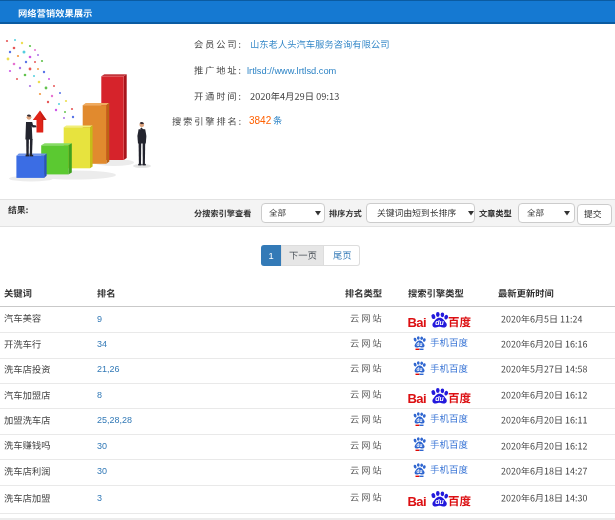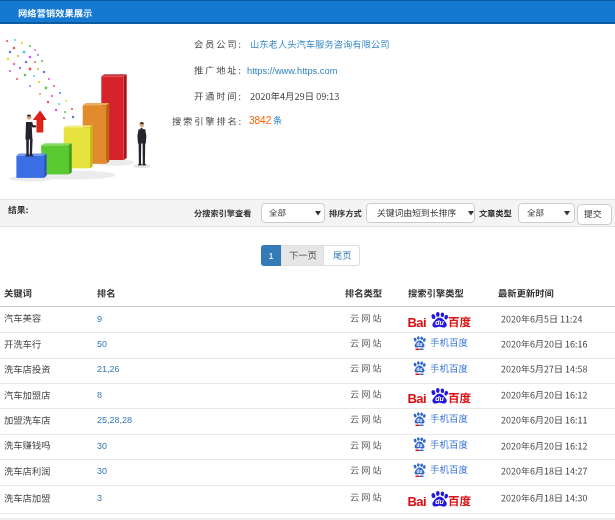--- a/index.html
+++ b/index.html
@@ -24,21 +24,21 @@
 <div style="position:absolute;left:171.5px;top:113.7px">
     <svg width="72.0" height="14.0" viewBox="0 -10.8 72.0 14.0" style="display:block">
       <path fill="#494949" d="M1.5 -7.8V-5.9H0.4V-5.3H1.5V-3.3L0.4 -2.9L0.5 -2.2L1.5 -2.6V-0.1C1.5 0 1.5 0 1.4 0C1.3 0 1 0 0.6 0C0.7 0.2 0.8 0.5 0.8 0.7C1.3 0.7 1.7 0.7 1.9 0.6C2.1 0.4 2.2 0.3 2.2 -0.1V-2.8L3.2 -3.3L3.1 -3.9L2.2 -3.5V-5.3H3.2V-5.9H2.2V-7.8ZM3.5 -2.7V-2.1H3.9L3.9 -2.1C4.3 -1.5 4.8 -0.9 5.4 -0.5C4.6 -0.1 3.7 0.1 2.8 0.2C2.9 0.3 3.1 0.6 3.1 0.8C4.2 0.6 5.2 0.3 6.1 -0.1C6.8 0.3 7.6 0.5 8.5 0.7C8.6 0.5 8.8 0.3 8.9 0.1C8.1 0 7.4 -0.2 6.7 -0.5C7.5 -1 8.1 -1.7 8.5 -2.5L8.1 -2.7L7.9 -2.7H6.4V-3.6H8.5V-7H6.7V-6.5H7.9V-5.6H6.8V-5.1H7.9V-4.2H6.4V-7.8H5.7V-4.2H4.3V-5.1H5.3V-5.6H4.3V-6.5C4.7 -6.6 5.2 -6.8 5.6 -7L5.1 -7.5C4.8 -7.2 4.2 -7 3.6 -6.8V-3.6H5.7V-2.7ZM7.5 -2.1C7.2 -1.6 6.7 -1.1 6.1 -0.8C5.4 -1.2 4.9 -1.6 4.6 -2.1ZM17 -1C17.8 -0.5 18.8 0.1 19.3 0.5L19.8 0.1C19.3 -0.3 18.3 -0.9 17.5 -1.3ZM13.8 -1.3C13.3 -0.8 12.4 -0.2 11.7 0.1C11.8 0.2 12.1 0.4 12.2 0.6C12.9 0.2 13.8 -0.4 14.4 -1ZM12.9 -3C13.1 -3 13.3 -3.1 15 -3.2C14.3 -2.8 13.6 -2.5 13.3 -2.4C12.8 -2.2 12.4 -2.1 12 -2C12.1 -1.9 12.2 -1.5 12.2 -1.4C12.5 -1.5 12.8 -1.5 15.6 -1.7V-0.1C15.6 0 15.5 0.1 15.4 0.1C15.2 0.1 14.7 0.1 14.1 0.1C14.3 0.2 14.4 0.5 14.4 0.7C15.1 0.7 15.6 0.7 15.8 0.6C16.1 0.5 16.2 0.3 16.2 -0.1V-1.8L18.5 -1.9C18.8 -1.6 19 -1.4 19.1 -1.2L19.7 -1.5C19.3 -2.1 18.4 -2.8 17.8 -3.4L17.3 -3.1C17.5 -2.8 17.8 -2.6 18 -2.4L14 -2.2C15.3 -2.7 16.6 -3.3 17.9 -4L17.4 -4.5C16.9 -4.2 16.5 -3.9 16 -3.7L14 -3.6C14.6 -3.9 15.3 -4.3 15.8 -4.7L15.6 -4.9H19.1V-3.8H19.8V-5.5H16.1V-6.4H19.7V-7H16.1V-7.8H15.4V-7H11.8V-6.4H15.4V-5.5H11.7V-3.8H12.4V-4.9H15.1C14.5 -4.4 13.6 -4 13.4 -3.8C13.1 -3.7 12.9 -3.6 12.7 -3.6C12.8 -3.4 12.9 -3.1 12.9 -3ZM29.5 -7.7V0.7H30.2V-7.7ZM23.5 -5.3C23.4 -4.4 23.2 -3.3 23 -2.5H26.5C26.4 -1 26.3 -0.3 26 -0.1C25.9 -0 25.8 0 25.6 0C25.4 0 24.8 -0 24.2 -0.1C24.3 0.1 24.4 0.4 24.4 0.7C25 0.7 25.6 0.7 25.9 0.7C26.2 0.7 26.4 0.6 26.6 0.4C27 0.1 27.1 -0.8 27.3 -2.9C27.3 -3 27.3 -3.2 27.3 -3.2H23.9C24 -3.6 24.1 -4.1 24.1 -4.6H27.2V-7.4H23.2V-6.8H26.6V-5.3ZM34.6 -6.6C34.4 -6.1 34.1 -5.6 33.7 -5.2C33.8 -5.1 34 -4.9 34.1 -4.8C34.2 -4.9 34.3 -5 34.4 -5.2V-3.8H34.9V-4.1H36.5V-5.4H34.6C34.7 -5.5 34.8 -5.6 34.8 -5.8H37.2C37.2 -4.6 37.1 -4.2 37 -4.1C36.9 -4 36.9 -4 36.7 -4C36.6 -4 36.4 -4 36 -4C36.1 -3.9 36.2 -3.7 36.2 -3.5C36.5 -3.5 36.8 -3.5 37 -3.5C37.2 -3.6 37.4 -3.6 37.5 -3.7C37.7 -3.9 37.7 -4.5 37.8 -5.9C37.8 -6 37.8 -6.2 37.8 -6.2H35L35.2 -6.5L35.1 -6.5H35.4V-6.9H36.4V-6.5H37V-6.9H38.1V-7.3H37V-7.8H36.4V-7.3H35.4V-7.8H34.8V-7.3H33.8V-6.9H34.8V-6.5ZM39.1 -7.8C38.9 -7 38.4 -6.1 37.8 -5.6C38 -5.5 38.2 -5.3 38.3 -5.2C38.5 -5.4 38.7 -5.6 38.8 -5.8C39 -5.5 39.3 -5.2 39.5 -4.9C39 -4.5 38.4 -4.3 37.8 -4.2C37.9 -4 38.1 -3.8 38.1 -3.6C38.8 -3.8 39.4 -4.1 40 -4.4C40.5 -4 41.1 -3.7 41.8 -3.5C41.9 -3.7 42.1 -3.9 42.2 -4C41.6 -4.2 41 -4.5 40.5 -4.8C40.9 -5.2 41.3 -5.7 41.6 -6.4H42.1V-6.9H39.4C39.5 -7.2 39.6 -7.4 39.7 -7.7ZM40.9 -6.4C40.7 -5.9 40.4 -5.5 40 -5.2C39.7 -5.5 39.4 -5.9 39.2 -6.4ZM34.9 -5H36V-4.5H34.9ZM40.5 -3.5C39.1 -3.3 36.7 -3.2 34.7 -3.2C34.7 -3.1 34.8 -2.8 34.8 -2.7C35.7 -2.7 36.7 -2.7 37.6 -2.8V-2.2H34.4V-1.7H37.6V-1.1H33.8V-0.6H37.6V0C37.6 0.1 37.6 0.2 37.4 0.2C37.3 0.2 36.8 0.2 36.3 0.2C36.4 0.3 36.5 0.6 36.6 0.7C37.2 0.7 37.7 0.7 37.9 0.7C38.2 0.6 38.3 0.4 38.3 0V-0.6H42.1V-1.1H38.3V-1.7H41.5V-2.2H38.3V-2.8C39.3 -2.9 40.2 -2.9 40.9 -3.1ZM46.1 -7.8V-5.9H44.9V-5.3H46.1V-3.2L44.8 -2.9L44.9 -2.2L46.1 -2.5V-0.1C46.1 -0 46 0 45.9 0C45.8 0 45.5 0 45.1 0C45.2 0.2 45.3 0.5 45.3 0.7C45.9 0.7 46.2 0.7 46.5 0.5C46.7 0.4 46.8 0.3 46.8 -0.1V-2.7L47.9 -3.1L47.8 -3.7L46.8 -3.4V-5.3H47.8V-5.9H46.8V-7.8ZM47.9 -2.4V-1.7H49.5V0.7H50.2V-7.7H49.5V-6.2H48.1V-5.6H49.5V-4.3H48.2V-3.7H49.5V-2.4ZM51 -7.7V0.7H51.7V-1.7H53.3V-2.3H51.7V-3.7H53.2V-4.3H51.7V-5.6H53.2V-6.2H51.7V-7.7ZM57.9 -4.9C58.4 -4.6 59 -4.1 59.4 -3.8C58.3 -3.2 57.1 -2.8 55.9 -2.5C56.1 -2.4 56.2 -2.1 56.3 -1.9C56.8 -2 57.3 -2.2 57.8 -2.4V0.7H58.5V0.3H62.7V0.7H63.4V-3.2H59.7C61.2 -4 62.6 -5.1 63.3 -6.6L62.9 -6.9L62.8 -6.9H59.5C59.7 -7.1 59.9 -7.4 60.1 -7.7L59.3 -7.8C58.7 -6.9 57.7 -5.9 56.1 -5.2C56.3 -5.1 56.5 -4.8 56.6 -4.7C57.5 -5.1 58.3 -5.7 58.9 -6.2H62.3C61.8 -5.4 61 -4.7 60 -4.1C59.6 -4.5 59 -5 58.5 -5.3ZM62.7 -0.4H58.5V-2.5H62.7ZM67.9 -3.6C68.2 -3.6 68.5 -3.9 68.5 -4.3C68.5 -4.7 68.2 -4.9 67.9 -4.9C67.5 -4.9 67.3 -4.7 67.3 -4.3C67.3 -3.9 67.5 -3.6 67.9 -3.6ZM67.9 0.1C68.2 0.1 68.5 -0.1 68.5 -0.5C68.5 -0.9 68.2 -1.2 67.9 -1.2C67.5 -1.2 67.3 -0.9 67.3 -0.5C67.3 -0.1 67.5 0.1 67.9 0.1Z"></path>
     </svg>
   </div>
 <div style="position:absolute;left:249.5px;top:36.7px">
     <svg width="140.5" height="14.0" viewBox="0 -10.8 140.5 14.0" style="display:block">
       <path fill="#2e84c6" d="M1 -5.9V0H7.6V0.7H8.3V-5.9H7.6V-0.7H5V-7.7H4.3V-0.7H1.7V-5.9ZM11.7 -2.4C11.3 -1.5 10.7 -0.7 10 -0.1C10.1 0 10.4 0.2 10.6 0.4C11.2 -0.3 11.9 -1.3 12.4 -2.2ZM15.5 -2.1C16.2 -1.4 17 -0.4 17.4 0.2L18 -0.1C17.7 -0.8 16.8 -1.7 16.1 -2.4ZM10 -6.6V-5.9H12.3C11.9 -5.2 11.6 -4.7 11.4 -4.5C11.1 -4.1 10.9 -3.8 10.7 -3.7C10.8 -3.6 10.9 -3.2 10.9 -3C11 -3.1 11.4 -3.2 12 -3.2H14V-0.2C14 -0.1 14 -0.1 13.8 -0.1C13.7 -0 13.2 -0 12.6 -0.1C12.8 0.1 12.9 0.5 12.9 0.7C13.6 0.7 14.1 0.7 14.3 0.5C14.6 0.4 14.7 0.2 14.7 -0.2V-3.2H17.4V-3.8H14.7V-5.2H14V-3.8H11.8C12.2 -4.4 12.7 -5.2 13.1 -5.9H17.8V-6.6H13.5C13.6 -6.9 13.8 -7.2 14 -7.6L13.2 -7.9C13 -7.4 12.8 -7 12.6 -6.6ZM26.4 -7.4C26.1 -7 25.7 -6.5 25.3 -6.1V-6.5H23V-7.8H22.3V-6.5H19.9V-5.9H22.3V-4.6H19.1V-4H22.8C21.6 -3.2 20.3 -2.5 18.9 -2C19.1 -1.8 19.3 -1.5 19.4 -1.4C20.1 -1.7 20.9 -2 21.6 -2.4V-0.4C21.6 0.4 21.9 0.6 23.1 0.6C23.4 0.6 25.4 0.6 25.7 0.6C26.7 0.6 27 0.3 27.1 -1.1C26.9 -1.1 26.6 -1.2 26.4 -1.3C26.4 -0.2 26.3 -0 25.6 -0C25.2 -0 23.5 -0 23.2 -0C22.4 -0 22.3 -0.1 22.3 -0.5V-1.3C23.7 -1.6 25.2 -2.1 26.3 -2.6L25.7 -3.1C24.9 -2.7 23.6 -2.2 22.3 -1.9V-2.8C22.9 -3.2 23.4 -3.6 23.9 -4H27.4V-4.6H24.7C25.6 -5.4 26.4 -6.2 27 -7.1ZM23 -4.6V-5.9H25.1C24.7 -5.4 24.2 -5 23.7 -4.6ZM32.2 -7.8C32.1 -6.4 32.2 -1.8 28.3 0.2C28.5 0.3 28.7 0.5 28.9 0.7C31.1 -0.5 32.1 -2.6 32.6 -4.5C33 -2.7 34 -0.4 36.4 0.7C36.5 0.5 36.7 0.2 36.9 0.1C33.6 -1.4 33 -5.3 32.9 -6.4C32.9 -7 32.9 -7.4 32.9 -7.8ZM42.2 -1.5C43.5 -0.9 44.8 -0.1 45.5 0.6L46 0.1C45.2 -0.6 43.9 -1.4 42.6 -2ZM39 -6.9C39.7 -6.6 40.7 -6.1 41.1 -5.7L41.5 -6.3C41.1 -6.7 40.1 -7.1 39.4 -7.4ZM38.1 -5.2C38.9 -4.9 39.8 -4.4 40.3 -4L40.7 -4.6C40.2 -4.9 39.3 -5.4 38.6 -5.7ZM37.7 -3.6V-2.9H41.7C41.2 -1.5 40.1 -0.5 37.7 0.1C37.9 0.3 38.1 0.5 38.1 0.7C40.8 0 41.9 -1.2 42.4 -2.9H46V-3.6H42.6C42.8 -4.8 42.8 -6.1 42.8 -7.7H42.1C42.1 -6.1 42.1 -4.7 41.9 -3.6ZM50.5 -5.4V-4.8H54.6V-5.4ZM47.4 -7.1C47.9 -6.8 48.6 -6.4 49 -6.1L49.4 -6.6C49 -6.9 48.3 -7.4 47.8 -7.6ZM46.8 -4.6C47.4 -4.3 48.1 -3.9 48.5 -3.6L48.9 -4.2C48.5 -4.5 47.8 -4.9 47.2 -5.1ZM47.1 0.1 47.7 0.5C48.2 -0.3 48.8 -1.4 49.2 -2.3L48.7 -2.8C48.2 -1.8 47.6 -0.6 47.1 0.1ZM50.8 -7.8C50.4 -6.8 49.8 -5.8 49.2 -5.1C49.3 -5 49.6 -4.8 49.7 -4.7C50.1 -5.1 50.4 -5.6 50.7 -6.1H55.4V-6.7H51.1C51.2 -7 51.3 -7.3 51.4 -7.6ZM49.6 -4V-3.4H53.7C53.7 -0.9 53.8 0.8 54.8 0.8C55.3 0.8 55.5 0.3 55.5 -0.8C55.4 -0.9 55.2 -1 55.1 -1.2C55 -0.4 55 0.1 54.9 0.1C54.4 0.1 54.3 -1.7 54.3 -4ZM57.4 -3C57.5 -3.1 57.8 -3.1 58.4 -3.1H60.5V-1.7H56.4V-1H60.5V0.7H61.2V-1H64.6V-1.7H61.2V-3.1H63.8V-3.8H61.2V-5.2H60.5V-3.8H58.1C58.5 -4.4 58.9 -5 59.3 -5.8H64.4V-6.5H59.6C59.8 -6.9 60 -7.2 60.2 -7.6L59.4 -7.9C59.2 -7.4 59 -6.9 58.8 -6.5H56.5V-5.8H58.5C58.2 -5.2 57.9 -4.7 57.8 -4.4C57.5 -4 57.3 -3.8 57.1 -3.7C57.2 -3.5 57.3 -3.1 57.4 -3ZM66.1 -7.5V-4.1C66.1 -2.8 66 -0.9 65.4 0.4C65.6 0.5 65.9 0.6 66 0.8C66.4 -0.1 66.6 -1.3 66.7 -2.4H68.2V-0.1C68.2 0 68.1 0.1 68 0.1C67.9 0.1 67.5 0.1 67 0.1C67.1 0.3 67.2 0.6 67.2 0.7C67.9 0.7 68.2 0.7 68.5 0.6C68.7 0.5 68.8 0.3 68.8 -0.1V-7.5ZM66.7 -6.8H68.2V-5.3H66.7ZM66.7 -4.6H68.2V-3.1H66.7C66.7 -3.4 66.7 -3.8 66.7 -4.1ZM73.1 -3.6C72.9 -2.9 72.5 -2.1 72.1 -1.5C71.7 -2.2 71.4 -2.9 71.1 -3.6ZM69.6 -7.4V0.7H70.3V-3.6H70.5C70.8 -2.7 71.2 -1.8 71.8 -1C71.3 -0.5 70.8 -0.1 70.3 0.2C70.5 0.3 70.7 0.5 70.7 0.7C71.2 0.4 71.7 -0 72.2 -0.5C72.6 0 73.1 0.4 73.7 0.8C73.8 0.6 74 0.3 74.1 0.2C73.5 -0.1 73 -0.5 72.6 -1C73.1 -1.8 73.6 -2.9 73.9 -4.2L73.4 -4.3L73.3 -4.3H70.3V-6.8H72.9V-5.6C72.9 -5.5 72.9 -5.5 72.7 -5.5C72.6 -5.5 72.1 -5.5 71.5 -5.5C71.6 -5.3 71.7 -5.1 71.7 -4.9C72.4 -4.9 72.9 -4.9 73.2 -5C73.5 -5.1 73.6 -5.3 73.6 -5.6V-7.4ZM78.5 -3.5C78.5 -3.2 78.4 -2.9 78.4 -2.6H75.6V-2H78.2C77.6 -0.8 76.6 -0.2 74.9 0.1C75.1 0.3 75.2 0.6 75.3 0.7C77.2 0.3 78.3 -0.5 78.9 -2H81.7C81.6 -0.8 81.4 -0.2 81.2 -0C81.1 0 81 0.1 80.8 0.1C80.5 0.1 79.9 0 79.3 -0C79.5 0.2 79.6 0.4 79.6 0.6C80.1 0.6 80.7 0.7 81 0.6C81.3 0.6 81.5 0.6 81.7 0.4C82 0.1 82.2 -0.6 82.5 -2.3C82.5 -2.4 82.5 -2.6 82.5 -2.6H79.1C79.2 -2.9 79.2 -3.2 79.3 -3.5ZM81.3 -6.3C80.8 -5.7 80 -5.3 79.1 -4.9C78.4 -5.2 77.8 -5.6 77.4 -6.1L77.5 -6.3ZM78 -7.8C77.5 -7 76.5 -6.1 75.2 -5.4C75.4 -5.3 75.6 -5 75.7 -4.9C76.1 -5.1 76.6 -5.4 77 -5.7C77.3 -5.3 77.8 -4.9 78.3 -4.6C77.2 -4.3 76 -4 74.8 -3.9C74.9 -3.8 75.1 -3.5 75.1 -3.3C76.5 -3.5 77.9 -3.8 79.1 -4.3C80.2 -3.8 81.5 -3.6 82.9 -3.4C83 -3.6 83.2 -3.9 83.3 -4.1C82.1 -4.1 80.9 -4.3 80 -4.6C81 -5.1 81.9 -5.8 82.4 -6.6L82 -6.9L81.9 -6.9H78.1C78.3 -7.1 78.5 -7.4 78.7 -7.7ZM84.2 -4.1 84.4 -3.4C85.2 -3.7 86 -4.1 86.9 -4.5L86.8 -5.1C85.8 -4.7 84.8 -4.3 84.2 -4.1ZM84.5 -7C85.2 -6.8 85.9 -6.4 86.3 -6.1L86.7 -6.6C86.3 -6.9 85.5 -7.3 84.9 -7.5ZM85.4 -2.6V0.8H86.2V0.4H90.6V0.8H91.4V-2.6ZM86.2 -0.3V-1.9H90.6V-0.3ZM88.1 -7.8C87.8 -6.9 87.3 -5.9 86.7 -5.3C86.9 -5.2 87.2 -5.1 87.3 -4.9C87.6 -5.3 87.9 -5.7 88.2 -6.2H89.2C89 -4.8 88.5 -3.8 86.5 -3.3C86.6 -3.2 86.8 -2.9 86.8 -2.8C88.3 -3.2 89.1 -3.9 89.5 -4.8C90 -3.7 90.8 -3.1 92.1 -2.8C92.2 -3 92.4 -3.3 92.5 -3.4C91 -3.7 90.2 -4.4 89.8 -5.6C89.9 -5.8 89.9 -6 89.9 -6.2H91.5C91.3 -5.8 91.2 -5.3 91 -5.1L91.6 -4.9C91.8 -5.3 92.1 -6.1 92.3 -6.7L91.9 -6.8L91.8 -6.8H88.4C88.6 -7.1 88.7 -7.4 88.7 -7.7ZM94.1 -7.2C94.5 -6.8 95.1 -6.2 95.3 -5.8L95.8 -6.2C95.6 -6.6 95 -7.2 94.5 -7.6ZM93.4 -4.9V-4.2H94.7V-1C94.7 -0.6 94.4 -0.3 94.3 -0.2C94.4 -0.1 94.6 0.2 94.6 0.4C94.8 0.2 95 -0 96.6 -1.2C96.5 -1.3 96.4 -1.6 96.3 -1.8L95.4 -1.1V-4.9ZM97.7 -7.8C97.3 -6.6 96.7 -5.5 95.9 -4.7C96.1 -4.6 96.4 -4.4 96.5 -4.3C96.9 -4.7 97.3 -5.2 97.6 -5.8H101.1C100.9 -1.9 100.8 -0.4 100.5 -0.1C100.4 0 100.3 0.1 100.1 0.1C99.9 0.1 99.4 0.1 98.8 0C98.9 0.2 99 0.5 99 0.7C99.5 0.7 100.1 0.7 100.4 0.7C100.7 0.7 100.9 0.6 101.1 0.3C101.5 -0.1 101.6 -1.6 101.7 -6C101.8 -6.2 101.8 -6.4 101.8 -6.4H97.9C98.1 -6.8 98.3 -7.2 98.4 -7.6ZM99.2 -2.7V-1.7H97.6V-2.7ZM99.2 -3.3H97.6V-4.3H99.2ZM97 -4.9V-0.6H97.6V-1.1H99.9V-4.9ZM105.9 -7.8C105.8 -7.4 105.7 -7 105.5 -6.6H102.9V-6H105.2C104.6 -4.7 103.8 -3.6 102.7 -2.8C102.8 -2.7 103 -2.4 103.1 -2.3C103.7 -2.7 104.2 -3.2 104.7 -3.8V0.7H105.4V-1.1H109.3V-0.1C109.3 0 109.2 0.1 109.1 0.1C108.9 0.1 108.3 0.1 107.7 0C107.8 0.2 107.9 0.5 107.9 0.7C108.7 0.7 109.2 0.7 109.5 0.6C109.9 0.5 109.9 0.3 109.9 -0.1V-4.9H105.4C105.6 -5.2 105.8 -5.6 106 -6H111V-6.6H106.3C106.4 -6.9 106.5 -7.3 106.6 -7.6ZM105.4 -2.7H109.3V-1.7H105.4ZM105.4 -3.3V-4.2H109.3V-3.3ZM112.5 -7.4V0.7H113.1V-6.8H114.4C114.2 -6.2 114 -5.4 113.7 -4.7C114.4 -4 114.5 -3.3 114.5 -2.8C114.5 -2.5 114.5 -2.3 114.3 -2.1C114.3 -2.1 114.1 -2.1 114 -2.1C113.9 -2.1 113.7 -2.1 113.5 -2.1C113.6 -1.9 113.7 -1.6 113.7 -1.5C113.9 -1.5 114.1 -1.5 114.3 -1.5C114.5 -1.5 114.7 -1.6 114.8 -1.6C115.1 -1.8 115.2 -2.2 115.2 -2.7C115.2 -3.3 115 -4 114.3 -4.8C114.6 -5.5 115 -6.4 115.2 -7.2L114.8 -7.5L114.7 -7.4ZM119.1 -5.1V-3.9H116.4V-5.1ZM119.1 -5.7H116.4V-6.8H119.1ZM115.7 0.7C115.9 0.6 116.2 0.5 118.1 0C118.1 -0.1 118 -0.4 118 -0.6L116.4 -0.2V-3.3H117.3C117.8 -1.5 118.6 -0 120.1 0.7C120.2 0.5 120.4 0.2 120.6 0.1C119.8 -0.2 119.2 -0.8 118.8 -1.4C119.3 -1.7 119.9 -2.1 120.4 -2.5L119.9 -3C119.5 -2.7 119 -2.2 118.5 -1.9C118.2 -2.3 118 -2.8 117.9 -3.3H119.8V-7.4H115.7V-0.5C115.7 -0.1 115.5 0.1 115.4 0.2C115.5 0.3 115.6 0.6 115.7 0.7ZM123.9 -7.5C123.4 -6.1 122.4 -4.8 121.4 -4C121.6 -3.9 121.9 -3.6 122 -3.5C123 -4.4 124 -5.8 124.7 -7.3ZM127.1 -7.6 126.4 -7.3C127.1 -5.9 128.3 -4.4 129.3 -3.5C129.4 -3.7 129.7 -3.9 129.9 -4.1C128.9 -4.8 127.7 -6.3 127.1 -7.6ZM122.4 0.1C122.8 0 123.3 -0 128.2 -0.4C128.4 0 128.6 0.4 128.8 0.7L129.5 0.3C129 -0.5 128.1 -1.9 127.2 -2.8L126.6 -2.5C127 -2.1 127.4 -1.5 127.7 -1L123.4 -0.8C124.3 -1.8 125.2 -3.2 126 -4.7L125.2 -5C124.5 -3.4 123.3 -1.8 123 -1.4C122.6 -0.9 122.4 -0.7 122.1 -0.6C122.2 -0.4 122.4 -0 122.4 0.1ZM131.1 -5.6V-4.9H136.7V-5.6ZM131 -7.2V-6.5H137.8V-0.3C137.8 -0.1 137.7 -0.1 137.5 -0.1C137.3 -0.1 136.7 -0.1 136 -0.1C136.2 0.1 136.3 0.5 136.3 0.7C137.1 0.7 137.7 0.7 138 0.5C138.4 0.4 138.5 0.2 138.5 -0.3V-7.2ZM132.4 -3.3H135.4V-1.6H132.4ZM131.7 -3.9V-0.3H132.4V-1H136V-3.9Z"></path>
     </svg>
   </div>
-<div class="t" style="left:247px;top:64px;color:#2e84c6">https://www.https.com</div>
+<div class="t" style="left:247px;top:64px;color:#2e84c6">lrtlsd://www.lrtlsd.com</div>
 <div style="position:absolute;left:250px;top:88.7px">
     <svg width="90.3" height="14.0" viewBox="0 -10.8 90.3 14.0" style="display:block">
       <path fill="#3b3b3b" d="M0.4 0H4.7V-0.7H2.8C2.5 -0.7 2 -0.7 1.7 -0.7C3.3 -2.2 4.4 -3.6 4.4 -4.9C4.4 -6.1 3.6 -6.9 2.4 -6.9C1.5 -6.9 0.9 -6.5 0.4 -5.9L0.9 -5.5C1.2 -5.9 1.7 -6.2 2.3 -6.2C3.1 -6.2 3.5 -5.7 3.5 -4.9C3.5 -3.7 2.5 -2.4 0.4 -0.5ZM7.7 0.1C9 0.1 9.9 -1.1 9.9 -3.4C9.9 -5.8 9 -6.9 7.7 -6.9C6.4 -6.9 5.6 -5.8 5.6 -3.4C5.6 -1.1 6.4 0.1 7.7 0.1ZM7.7 -0.6C7 -0.6 6.4 -1.4 6.4 -3.4C6.4 -5.4 7 -6.3 7.7 -6.3C8.5 -6.3 9 -5.4 9 -3.4C9 -1.4 8.5 -0.6 7.7 -0.6ZM10.7 0H15V-0.7H13.1C12.8 -0.7 12.4 -0.7 12 -0.7C13.6 -2.2 14.7 -3.6 14.7 -4.9C14.7 -6.1 13.9 -6.9 12.7 -6.9C11.8 -6.9 11.2 -6.5 10.7 -5.9L11.2 -5.5C11.6 -5.9 12 -6.2 12.6 -6.2C13.4 -6.2 13.9 -5.7 13.9 -4.9C13.9 -3.7 12.9 -2.4 10.7 -0.5ZM18.1 0.1C19.4 0.1 20.2 -1.1 20.2 -3.4C20.2 -5.8 19.4 -6.9 18.1 -6.9C16.8 -6.9 15.9 -5.8 15.9 -3.4C15.9 -1.1 16.8 0.1 18.1 0.1ZM18.1 -0.6C17.3 -0.6 16.8 -1.4 16.8 -3.4C16.8 -5.4 17.3 -6.3 18.1 -6.3C18.8 -6.3 19.4 -5.4 19.4 -3.4C19.4 -1.4 18.8 -0.6 18.1 -0.6ZM21.1 -2.1V-1.4H25.4V0.7H26.1V-1.4H29.5V-2.1H26.1V-3.9H28.9V-4.6H26.1V-6H29.1V-6.7H23.5C23.7 -7 23.8 -7.3 23.9 -7.7L23.2 -7.8C22.8 -6.6 22 -5.4 21.1 -4.6C21.3 -4.5 21.6 -4.3 21.7 -4.2C22.2 -4.7 22.7 -5.3 23.1 -6H25.4V-4.6H22.6V-2.1ZM23.3 -2.1V-3.9H25.4V-2.1ZM33.1 0H33.9V-1.9H34.8V-2.6H33.9V-6.8H33L30.1 -2.4V-1.9H33.1ZM33.1 -2.6H31L32.6 -4.9C32.8 -5.2 32.9 -5.6 33.1 -5.9H33.2C33.1 -5.5 33.1 -5 33.1 -4.7ZM37 -7.3V-4.5C37 -3 36.9 -1.1 35.4 0.3C35.5 0.3 35.8 0.6 35.9 0.8C36.8 -0 37.3 -1.1 37.5 -2.2H42V-0.3C42 -0.1 41.9 -0 41.7 -0C41.5 -0 40.8 0 40 -0C40.1 0.2 40.2 0.5 40.3 0.7C41.3 0.7 41.9 0.7 42.3 0.6C42.6 0.4 42.7 0.2 42.7 -0.3V-7.3ZM37.7 -6.6H42V-5.1H37.7ZM37.7 -4.4H42V-2.8H37.6C37.7 -3.4 37.7 -3.9 37.7 -4.4ZM44.8 0H49.1V-0.7H47.2C46.9 -0.7 46.5 -0.7 46.1 -0.7C47.7 -2.2 48.8 -3.6 48.8 -4.9C48.8 -6.1 48 -6.9 46.8 -6.9C45.9 -6.9 45.3 -6.5 44.8 -5.9L45.3 -5.5C45.7 -5.9 46.1 -6.2 46.7 -6.2C47.5 -6.2 47.9 -5.7 47.9 -4.9C47.9 -3.7 47 -2.4 44.8 -0.5ZM51.8 0.1C53 0.1 54.2 -0.9 54.2 -3.7C54.2 -5.9 53.2 -6.9 51.9 -6.9C50.9 -6.9 50 -6.1 50 -4.7C50 -3.3 50.7 -2.6 51.9 -2.6C52.4 -2.6 53 -2.9 53.4 -3.4C53.4 -1.3 52.6 -0.6 51.7 -0.6C51.3 -0.6 50.9 -0.8 50.6 -1.1L50.1 -0.6C50.5 -0.2 51 0.1 51.8 0.1ZM53.4 -4.1C53 -3.5 52.5 -3.2 52 -3.2C51.2 -3.2 50.8 -3.8 50.8 -4.7C50.8 -5.7 51.3 -6.3 51.9 -6.3C52.8 -6.3 53.3 -5.5 53.4 -4.1ZM57.1 -3.3H61.7V-0.7H57.1ZM57.1 -4V-6.5H61.7V-4ZM56.4 -7.2V0.6H57.1V0H61.7V0.6H62.5V-7.2ZM68.7 0.1C70 0.1 70.8 -1.1 70.8 -3.4C70.8 -5.8 70 -6.9 68.7 -6.9C67.4 -6.9 66.6 -5.8 66.6 -3.4C66.6 -1.1 67.4 0.1 68.7 0.1ZM68.7 -0.6C67.9 -0.6 67.4 -1.4 67.4 -3.4C67.4 -5.4 67.9 -6.3 68.7 -6.3C69.5 -6.3 70 -5.4 70 -3.4C70 -1.4 69.5 -0.6 68.7 -0.6ZM73.5 0.1C74.7 0.1 75.9 -0.9 75.9 -3.7C75.9 -5.9 74.9 -6.9 73.6 -6.9C72.6 -6.9 71.7 -6.1 71.7 -4.7C71.7 -3.3 72.4 -2.6 73.6 -2.6C74.1 -2.6 74.7 -2.9 75.1 -3.4C75.1 -1.3 74.3 -0.6 73.4 -0.6C73 -0.6 72.6 -0.8 72.3 -1.1L71.8 -0.6C72.2 -0.2 72.7 0.1 73.5 0.1ZM75.1 -4.1C74.7 -3.5 74.2 -3.2 73.7 -3.2C72.9 -3.2 72.5 -3.8 72.5 -4.7C72.5 -5.7 73 -6.3 73.6 -6.3C74.5 -6.3 75 -5.5 75.1 -4.1ZM77.7 -3.6C78.1 -3.6 78.3 -3.9 78.3 -4.3C78.3 -4.7 78.1 -4.9 77.7 -4.9C77.4 -4.9 77.1 -4.7 77.1 -4.3C77.1 -3.9 77.4 -3.6 77.7 -3.6ZM77.7 0.1C78.1 0.1 78.3 -0.1 78.3 -0.5C78.3 -0.9 78.1 -1.2 77.7 -1.2C77.4 -1.2 77.1 -0.9 77.1 -0.5C77.1 -0.1 77.4 0.1 77.7 0.1ZM79.8 0H83.6V-0.7H82.2V-6.8H81.6C81.2 -6.6 80.8 -6.4 80.1 -6.3V-5.8H81.4V-0.7H79.8ZM86.6 0.1C87.8 0.1 88.8 -0.6 88.8 -1.8C88.8 -2.8 88.2 -3.4 87.4 -3.6V-3.6C88.1 -3.9 88.6 -4.4 88.6 -5.2C88.6 -6.3 87.8 -6.9 86.6 -6.9C85.8 -6.9 85.2 -6.6 84.7 -6.1L85.2 -5.6C85.6 -6 86 -6.2 86.6 -6.2C87.3 -6.2 87.7 -5.8 87.7 -5.2C87.7 -4.4 87.3 -3.9 85.8 -3.9V-3.2C87.4 -3.2 88 -2.7 88 -1.9C88 -1.1 87.4 -0.6 86.6 -0.6C85.8 -0.6 85.3 -1 84.9 -1.4L84.5 -0.8C84.9 -0.3 85.6 0.1 86.6 0.1Z"></path>
     </svg>
   </div>
 <div class="t" style="left:249px;top:113.5px;color:#ff6000;font-size:10px">3842</div>
 <div style="position:absolute;left:272.7px;top:113.2px">
     <svg width="10.3" height="14.0" viewBox="0 -10.8 10.3 14.0" style="display:block">
       <path fill="#2e84c6" d="M2.8 -1.7C2.3 -1.1 1.5 -0.4 0.9 -0.1C1 0 1.2 0.3 1.4 0.4C2 -0 2.9 -0.8 3.3 -1.4ZM5.8 -1.3C6.5 -0.8 7.3 -0.1 7.6 0.4L8.1 0C7.8 -0.5 7 -1.2 6.4 -1.7ZM6.2 -6.4C5.8 -5.9 5.3 -5.4 4.7 -5.1C4.1 -5.4 3.6 -5.8 3.2 -6.3L3.2 -6.4ZM3.5 -7.8C3 -7 2.1 -6 0.7 -5.3C0.8 -5.2 1.1 -5 1.2 -4.8C1.8 -5.2 2.3 -5.5 2.7 -5.9C3.1 -5.5 3.5 -5.1 4 -4.8C2.9 -4.2 1.6 -3.9 0.3 -3.7C0.5 -3.6 0.6 -3.3 0.7 -3.1C2 -3.3 3.5 -3.7 4.7 -4.4C5.8 -3.8 7.1 -3.4 8.5 -3.2C8.6 -3.3 8.8 -3.6 9 -3.8C7.6 -3.9 6.4 -4.3 5.3 -4.7C6.1 -5.3 6.8 -5.9 7.3 -6.7L6.8 -7L6.7 -7H3.8C4 -7.2 4.1 -7.4 4.3 -7.7ZM4.3 -3.7V-2.7H1.4V-2H4.3V-0C4.3 0.1 4.3 0.1 4.1 0.1C4 0.1 3.7 0.1 3.3 0.1C3.4 0.3 3.5 0.5 3.5 0.7C4.1 0.7 4.4 0.7 4.7 0.6C4.9 0.5 5 0.3 5 -0V-2H7.9V-2.7H5V-3.7Z"></path>
     </svg>
@@ -260,21 +260,21 @@
 <div style="position:absolute;left:501px;top:311.5px">
     <svg width="82.5" height="13.5" viewBox="0 -10.4 82.5 13.5" style="display:block">
       <path fill="#424242" d="M0.4 0H4.5V-0.7H2.7C2.4 -0.7 2 -0.7 1.6 -0.6C3.2 -2.1 4.2 -3.5 4.2 -4.8C4.2 -5.9 3.5 -6.7 2.3 -6.7C1.5 -6.7 0.9 -6.3 0.4 -5.8L0.8 -5.3C1.2 -5.7 1.7 -6 2.2 -6C3 -6 3.4 -5.5 3.4 -4.7C3.4 -3.6 2.5 -2.3 0.4 -0.5ZM7.5 0.1C8.7 0.1 9.5 -1 9.5 -3.3C9.5 -5.6 8.7 -6.7 7.5 -6.7C6.2 -6.7 5.4 -5.6 5.4 -3.3C5.4 -1 6.2 0.1 7.5 0.1ZM7.5 -0.5C6.7 -0.5 6.2 -1.4 6.2 -3.3C6.2 -5.2 6.7 -6.1 7.5 -6.1C8.2 -6.1 8.8 -5.2 8.8 -3.3C8.8 -1.4 8.2 -0.5 7.5 -0.5ZM10.4 0H14.5V-0.7H12.7C12.4 -0.7 12 -0.7 11.6 -0.6C13.2 -2.1 14.2 -3.5 14.2 -4.8C14.2 -5.9 13.5 -6.7 12.3 -6.7C11.5 -6.7 10.9 -6.3 10.3 -5.8L10.8 -5.3C11.2 -5.7 11.7 -6 12.2 -6C13 -6 13.4 -5.5 13.4 -4.7C13.4 -3.6 12.5 -2.3 10.4 -0.5ZM17.5 0.1C18.7 0.1 19.5 -1 19.5 -3.3C19.5 -5.6 18.7 -6.7 17.5 -6.7C16.2 -6.7 15.4 -5.6 15.4 -3.3C15.4 -1 16.2 0.1 17.5 0.1ZM17.5 -0.5C16.7 -0.5 16.2 -1.4 16.2 -3.3C16.2 -5.2 16.7 -6.1 17.5 -6.1C18.2 -6.1 18.7 -5.2 18.7 -3.3C18.7 -1.4 18.2 -0.5 17.5 -0.5ZM20.4 -2V-1.4H24.6V0.7H25.3V-1.4H28.6V-2H25.3V-3.8H27.9V-4.4H25.3V-5.8H28.1V-6.5H22.7C22.9 -6.8 23 -7.1 23.2 -7.4L22.5 -7.6C22 -6.4 21.3 -5.2 20.4 -4.5C20.6 -4.4 20.9 -4.1 21 -4C21.5 -4.5 22 -5.1 22.4 -5.8H24.6V-4.4H21.9V-2ZM22.6 -2V-3.8H24.6V-2ZM31.7 0.1C32.7 0.1 33.6 -0.7 33.6 -2C33.6 -3.4 32.9 -4.1 31.8 -4.1C31.2 -4.1 30.7 -3.8 30.3 -3.3C30.3 -5.3 31 -6 32 -6C32.4 -6 32.8 -5.8 33 -5.5L33.5 -6C33.1 -6.4 32.6 -6.7 31.9 -6.7C30.6 -6.7 29.5 -5.7 29.5 -3.1C29.5 -1 30.4 0.1 31.7 0.1ZM30.3 -2.6C30.7 -3.3 31.2 -3.5 31.6 -3.5C32.4 -3.5 32.8 -2.9 32.8 -2C32.8 -1.1 32.3 -0.5 31.7 -0.5C30.9 -0.5 30.4 -1.3 30.3 -2.6ZM35.8 -7.1V-4.3C35.8 -2.9 35.7 -1 34.2 0.2C34.4 0.3 34.6 0.6 34.7 0.7C35.6 -0 36.1 -1.1 36.3 -2.1H40.7V-0.3C40.7 -0.1 40.6 -0 40.4 -0C40.2 -0 39.4 0 38.7 -0C38.8 0.2 38.9 0.5 39 0.7C39.9 0.7 40.5 0.7 40.9 0.5C41.2 0.4 41.4 0.2 41.4 -0.3V-7.1ZM36.5 -6.4H40.7V-4.9H36.5ZM36.5 -4.3H40.7V-2.7H36.4C36.5 -3.3 36.5 -3.8 36.5 -4.3ZM45.3 0.1C46.4 0.1 47.5 -0.7 47.5 -2.1C47.5 -3.6 46.6 -4.2 45.5 -4.2C45.1 -4.2 44.8 -4.1 44.5 -4L44.7 -5.9H47.2V-6.6H44L43.7 -3.5L44.2 -3.2C44.6 -3.5 44.8 -3.6 45.3 -3.6C46.1 -3.6 46.7 -3.1 46.7 -2.1C46.7 -1.2 46 -0.6 45.3 -0.6C44.5 -0.6 44 -0.9 43.6 -1.3L43.2 -0.8C43.7 -0.3 44.3 0.1 45.3 0.1ZM50.2 -3.2H54.7V-0.6H50.2ZM50.2 -3.8V-6.3H54.7V-3.8ZM49.6 -6.9V0.6H50.2V0H54.7V0.6H55.5V-6.9ZM59.8 0H63.4V-0.7H62.1V-6.6H61.4C61.1 -6.4 60.7 -6.2 60.1 -6.1V-5.6H61.3V-0.7H59.8ZM64.8 0H68.4V-0.7H67.1V-6.6H66.4C66.1 -6.4 65.7 -6.2 65.1 -6.1V-5.6H66.2V-0.7H64.8ZM70.2 -3.5C70.6 -3.5 70.8 -3.8 70.8 -4.1C70.8 -4.5 70.6 -4.8 70.2 -4.8C69.9 -4.8 69.6 -4.5 69.6 -4.1C69.6 -3.8 69.9 -3.5 70.2 -3.5ZM70.2 0.1C70.6 0.1 70.8 -0.1 70.8 -0.5C70.8 -0.9 70.6 -1.1 70.2 -1.1C69.9 -1.1 69.6 -0.9 69.6 -0.5C69.6 -0.1 69.9 0.1 70.2 0.1ZM71.9 0H76V-0.7H74.2C73.9 -0.7 73.5 -0.7 73.1 -0.6C74.7 -2.1 75.7 -3.5 75.7 -4.8C75.7 -5.9 75 -6.7 73.8 -6.7C72.9 -6.7 72.4 -6.3 71.8 -5.8L72.3 -5.3C72.7 -5.7 73.1 -6 73.7 -6C74.5 -6 74.9 -5.5 74.9 -4.7C74.9 -3.6 73.9 -2.3 71.9 -0.5ZM79.5 0H80.3V-1.8H81.2V-2.5H80.3V-6.6H79.4L76.7 -2.4V-1.8H79.5ZM79.5 -2.5H77.5L79 -4.7C79.2 -5 79.4 -5.4 79.5 -5.7H79.6C79.6 -5.4 79.5 -4.8 79.5 -4.5Z"></path>
     </svg>
   </div>
 <div style="position:absolute;left:4px;top:336.7px">
     <svg width="38.2" height="14.0" viewBox="0 -10.8 38.2 14.0" style="display:block">
       <path fill="#424242" d="M6 -6.5V-3.9H3.4V-4.3V-6.5ZM0.5 -3.9V-3.2H2.7C2.5 -1.9 2.1 -0.7 0.5 0.3C0.7 0.4 0.9 0.6 1.1 0.8C2.8 -0.3 3.3 -1.8 3.4 -3.2H6V0.8H6.8V-3.2H8.8V-3.9H6.8V-6.5H8.5V-7.2H0.8V-6.5H2.7V-4.3L2.7 -3.9ZM10.1 -7.2C10.7 -6.9 11.3 -6.4 11.7 -6.1L12.1 -6.6C11.8 -7 11.1 -7.4 10.5 -7.7ZM9.7 -4.7C10.2 -4.4 10.9 -4 11.3 -3.6L11.7 -4.2C11.3 -4.5 10.6 -5 10 -5.2ZM9.9 0.2 10.5 0.6C11 -0.3 11.5 -1.4 11.9 -2.4L11.4 -2.8C11 -1.8 10.4 -0.5 9.9 0.2ZM13.3 -7.7C13.1 -6.5 12.7 -5.3 12.2 -4.6C12.3 -4.5 12.6 -4.3 12.8 -4.2C13 -4.6 13.3 -5.1 13.5 -5.6H14.9V-4H12.1V-3.3H13.8C13.7 -1.5 13.4 -0.4 11.7 0.2C11.9 0.3 12.1 0.6 12.1 0.8C14 0 14.3 -1.3 14.5 -3.3H15.7V-0.3C15.7 0.4 15.9 0.6 16.5 0.6C16.7 0.6 17.3 0.6 17.5 0.6C18.1 0.6 18.3 0.3 18.4 -1.1C18.2 -1.2 17.9 -1.3 17.7 -1.4C17.7 -0.2 17.7 0 17.4 0C17.3 0 16.8 0 16.6 0C16.4 0 16.4 -0.1 16.4 -0.3V-3.3H18.2V-4H15.6V-5.6H17.9V-6.3H15.6V-7.8H14.9V-6.3H13.7C13.9 -6.7 14 -7.1 14.1 -7.5ZM20.2 -3C20.3 -3.1 20.6 -3.1 21.2 -3.1H23.3V-1.7H19.2V-1H23.3V0.7H24V-1H27.4V-1.7H24V-3.1H26.6V-3.8H24V-5.2H23.3V-3.8H20.9C21.3 -4.4 21.7 -5 22.1 -5.8H27.2V-6.5H22.4C22.6 -6.9 22.8 -7.2 23 -7.6L22.2 -7.9C22 -7.4 21.8 -6.9 21.6 -6.5H19.3V-5.8H21.3C21 -5.2 20.7 -4.7 20.6 -4.4C20.3 -4 20.1 -3.8 19.9 -3.7C20 -3.5 20.1 -3.1 20.2 -3ZM31.9 -7.3V-6.6H36.5V-7.3ZM30.4 -7.8C29.9 -7.1 29 -6.3 28.2 -5.8C28.3 -5.7 28.5 -5.4 28.6 -5.2C29.5 -5.8 30.4 -6.7 31.1 -7.5ZM31.5 -4.7V-4H34.7V-0.2C34.7 -0 34.6 0 34.4 0C34.3 0.1 33.6 0.1 33 0C33.1 0.2 33.2 0.5 33.2 0.7C34.1 0.7 34.6 0.7 35 0.6C35.3 0.5 35.4 0.3 35.4 -0.1V-4H36.8V-4.7ZM30.8 -5.8C30.1 -4.8 29.1 -3.7 28.1 -3C28.3 -2.9 28.5 -2.5 28.6 -2.4C29 -2.7 29.3 -3 29.7 -3.4V0.8H30.4V-4.1C30.8 -4.6 31.1 -5.1 31.4 -5.6Z"></path>
     </svg>
   </div>
-<div class="t" style="left:97px;top:337.0px;color:#337ab7;font-size:9px">50</div>
+<div class="t" style="left:97px;top:337.0px;color:#337ab7;font-size:9px">34</div>
 <div style="position:absolute;left:350.3px;top:336.0px">
     <svg width="34.6" height="14.0" viewBox="0 -10.8 34.6 14.0" style="display:block">
       <path fill="#5a5a5a" d="M1.5 -7.1V-6.4H7.8V-7.1ZM1.3 0.4C1.7 0.3 2.2 0.2 7.4 -0.2C7.6 0.1 7.8 0.5 7.9 0.8L8.6 0.4C8.1 -0.5 7.2 -1.9 6.4 -2.9L5.8 -2.6C6.1 -2.1 6.6 -1.5 6.9 -0.9L2.3 -0.5C3 -1.4 3.8 -2.6 4.4 -3.7H8.8V-4.4H0.5V-3.7H3.4C2.8 -2.5 2 -1.4 1.8 -1.1C1.5 -0.7 1.3 -0.4 1 -0.4C1.1 -0.1 1.3 0.2 1.3 0.4ZM13 -5C13.4 -4.5 13.9 -3.9 14.3 -3.3C13.9 -2.3 13.5 -1.4 12.8 -0.8C12.9 -0.7 13.2 -0.5 13.3 -0.4C13.9 -1 14.4 -1.8 14.7 -2.7C15 -2.2 15.3 -1.8 15.5 -1.5L15.9 -1.9C15.7 -2.3 15.4 -2.8 15 -3.3C15.2 -4.1 15.4 -5 15.6 -5.9L14.9 -6C14.8 -5.3 14.7 -4.6 14.5 -4C14.2 -4.5 13.8 -4.9 13.4 -5.4ZM15.7 -5C16.1 -4.5 16.6 -3.9 17 -3.3C16.6 -2.2 16.1 -1.4 15.4 -0.7C15.6 -0.7 15.8 -0.5 16 -0.4C16.5 -1 17 -1.7 17.4 -2.6C17.7 -2.1 18 -1.6 18.1 -1.2L18.6 -1.6C18.4 -2.1 18.1 -2.7 17.6 -3.3C17.9 -4.1 18.1 -4.9 18.2 -5.9L17.6 -5.9C17.5 -5.2 17.4 -4.6 17.2 -4C16.9 -4.5 16.5 -4.9 16.1 -5.3ZM12 -7.3V0.7H12.7V-6.6H19V-0.2C19 -0 18.9 0 18.8 0C18.6 0 18 0.1 17.4 0C17.5 0.2 17.6 0.5 17.6 0.7C18.5 0.7 19 0.7 19.3 0.6C19.6 0.5 19.7 0.3 19.7 -0.2V-7.3ZM22.9 -6.1V-5.4H26.6V-6.1ZM23.3 -4.9C23.5 -3.8 23.7 -2.5 23.8 -1.6L24.3 -1.7C24.3 -2.6 24.1 -3.9 23.9 -5ZM24 -7.6C24.3 -7.1 24.5 -6.5 24.7 -6.2L25.3 -6.4C25.2 -6.8 24.9 -7.3 24.6 -7.8ZM25.5 -5.1C25.3 -4 25.1 -2.3 24.9 -1.3C24.1 -1.2 23.4 -1 22.8 -0.9L23 -0.2C24 -0.4 25.3 -0.8 26.5 -1.1L26.5 -1.7L25.5 -1.5C25.7 -2.5 25.9 -3.9 26.1 -5ZM26.7 -3.4V0.7H27.4V0.3H30.2V0.7H30.9V-3.4H29V-5.2H31.3V-5.9H29V-7.8H28.2V-3.4ZM27.4 -0.4V-2.7H30.2V-0.4Z"></path>
     </svg>
   </div>
 <div style="position:absolute;left:412px;top:335.5px;width:58px;height:14px">
     <svg style="position:absolute;left:0;top:0" width="15" height="14" viewBox="0 0 15 14">
       <g fill="#2f66d0">
         <ellipse cx="3.1" cy="3.6" rx="1.4" ry="1.9" transform="rotate(-18 3.1 3.6)"></ellipse>
         <ellipse cx="6.3" cy="2" rx="1.35" ry="1.8"></ellipse>

